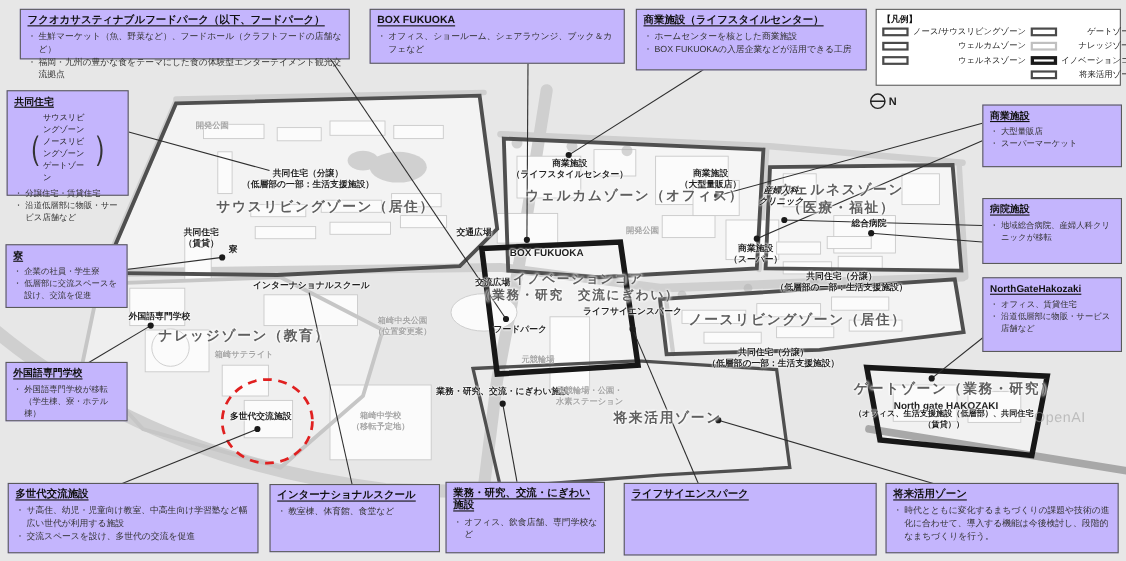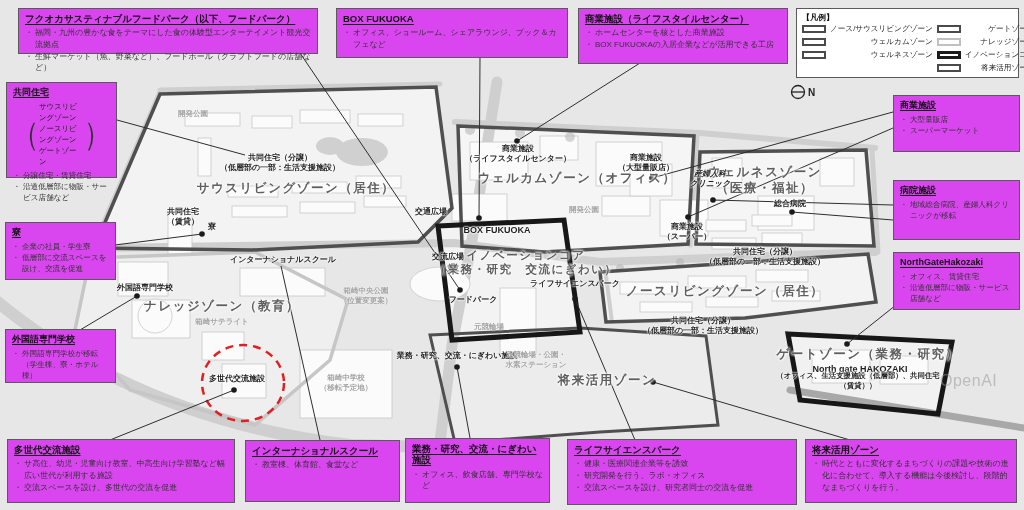--- a/index.html
+++ b/index.html
@@ -1,19 +1,19 @@
 <!DOCTYPE html>
 <html><head>
 <meta charset="utf-8">
 <style>
   html,body{margin:0;padding:0;background:#fff;font-family:"Liberation Sans","DejaVu Sans",sans-serif;}
   #stage{position:relative;width:1024px;height:510px;background:#e7e7e7;overflow:hidden;}
   #mapsvg{position:absolute;left:0;top:0;}
   
-  .box{position:absolute;background:#d946ef;border:1.6px solid #5a5a5a;box-sizing:border-box;
+  .box{position:absolute;background:#c4b5fd;border:1.6px solid #5a5a5a;box-sizing:border-box;
        padding:4px 6px 3px 6px;color:#222;z-index:30;}
   .box .ttl{font-weight:bold;font-size:9.5px;text-decoration:underline;text-underline-offset:2px;
        margin-bottom:3px;line-height:1.2;color:#111;}
   .box ul{margin:0;padding:0;list-style:none;}
   .box li{position:relative;padding-left:10px;font-size:8px;line-height:1.45;color:#333;}
   .box li::before{content:"・";position:absolute;left:0;top:0;}
   .box--narrow .ttl{font-size:9px;}
   .box--narrow li{font-size:7.6px;}
   .paren-group{display:flex;align-items:center;margin:1px 0 3px 0;}
   .paren{font-size:26px;font-weight:300;color:#333;transform:scaleY(1.25);line-height:1;}
@@ -36,21 +36,21 @@
           text-shadow:0 0 3px #fff,0 0 3px #fff,0 0 3px #fff;white-space:nowrap;}
   .mlabel--zone2{white-space:pre-line;line-height:1.25;}
   .mlabel--fac{font-size:8px;font-weight:bold;color:#1f1f1f;line-height:1.3;
           text-shadow:0 0 2px #fff,0 0 2px #fff,0 0 2px #fff;}
   .mlabel--park{font-size:7.5px;font-weight:bold;color:#a5a5a5;line-height:1.3;
           text-shadow:0 0 2px #fff;}
   .mlabel--en{font-size:9px;font-weight:bold;color:#1f1f1f;}
   
   #compass{position:absolute;left:790px;top:84px;display:flex;align-items:center;gap:2px;z-index:31;}
   #compass .nletter{font-size:10px;font-weight:bold;color:#222;}
-  #watermark{position:absolute;left:940px;top:372px;font-size:16px;color:#9a9a9a;opacity:.55;
+  #watermark{position:absolute;left:940px;top:372px;font-size:13px;color:#9a9a9a;opacity:.55;
           z-index:25;letter-spacing:.5px;}
 </style>
 </head>
 <body>
 
 <div id="stage">
 
   <svg id="mapsvg" width="1024" height="510" viewBox="0 0 1024 510">
 
     <g>
@@ -234,22 +234,22 @@
 （移転予定地）</div>
   <div class="mlabel mlabel--park" style="left:465px;top:327px;padding-left:48px;">元競輪場</div>
   <div class="mlabel mlabel--park" style="left:536px;top:360px;">元競輪場・公園・
 水素ステーション</div>
 
   <div id="watermark">OpenAI</div>
 
   <div class="box" style="left:18px;top:8px;width:300px;height:46px;">
     <div class="ttl">フクオカサスティナブルフードパーク（以下、フードパーク）</div>
     <ul>
+      <li>生鮮マーケット（魚、野菜など）、フードホール（クラフトフードの店舗など）</li>
       <li>福岡・九州の豊かな食をテーマにした食の体験型エンターテイメント観光交流拠点</li>
-      <li>生鮮マーケット（魚、野菜など）、フードホール（クラフトフードの店舗など）</li>
     </ul>
   </div>
 
   <div class="box" style="left:336px;top:8px;width:232px;height:50px;">
     <div class="ttl">BOX FUKUOKA</div>
     <ul>
       <li>オフィス、ショールーム、シェアラウンジ、ブック＆カフェなど</li>
     </ul>
   </div>
 
@@ -356,25 +356,20 @@
 
   <div class="box" style="left:405px;top:438px;width:145px;height:65px;">
     <div class="ttl">業務・研究、交流・にぎわい施設</div>
     <ul>
       <li>オフィス、飲食店舗、専門学校など</li>
     </ul>
   </div>
 
   <div class="box" style="left:567px;top:439px;width:230px;height:66px;">
     <div class="ttl">ライフサイエンスパーク</div>
-    <ul>
-      <li>健康・医療関連企業等を誘致</li>
-      <li>研究開発を行う、ラボ・オフィス</li>
-      <li>交流スペースを設け、研究者同士の交流を促進</li>
-    </ul>
   </div>
 
   <div class="box" style="left:805px;top:439px;width:212px;height:64px;">
     <div class="ttl">将来活用ゾーン</div>
     <ul>
       <li>時代とともに変化するまちづくりの課題や技術の進化に合わせて、導入する機能は今後検討し、段階的なまちづくりを行う。</li>
     </ul>
   </div>
 
   <div class="box box--narrow" style="left:893px;top:95px;width:127px;height:57px;">
@@ -385,21 +380,21 @@
     </ul>
   </div>
 
   <div class="box box--narrow" style="left:893px;top:180px;width:127px;height:60px;">
     <div class="ttl">病院施設</div>
     <ul>
       <li>地域総合病院、産婦人科クリニックが移転</li>
     </ul>
   </div>
 
-  <div class="box box--narrow" style="left:893px;top:252px;width:127px;height:58px;">
+  <div class="box box--narrow" style="left:893px;top:252px;width:127px;height:68px;">
     <div class="ttl">NorthGateHakozaki</div>
     <ul>
       <li>オフィス、賃貸住宅</li>
       <li>沿道低層部に物販・サービス店舗など</li>
     </ul>
   </div>
 
 </div>
 
 </body></html>

